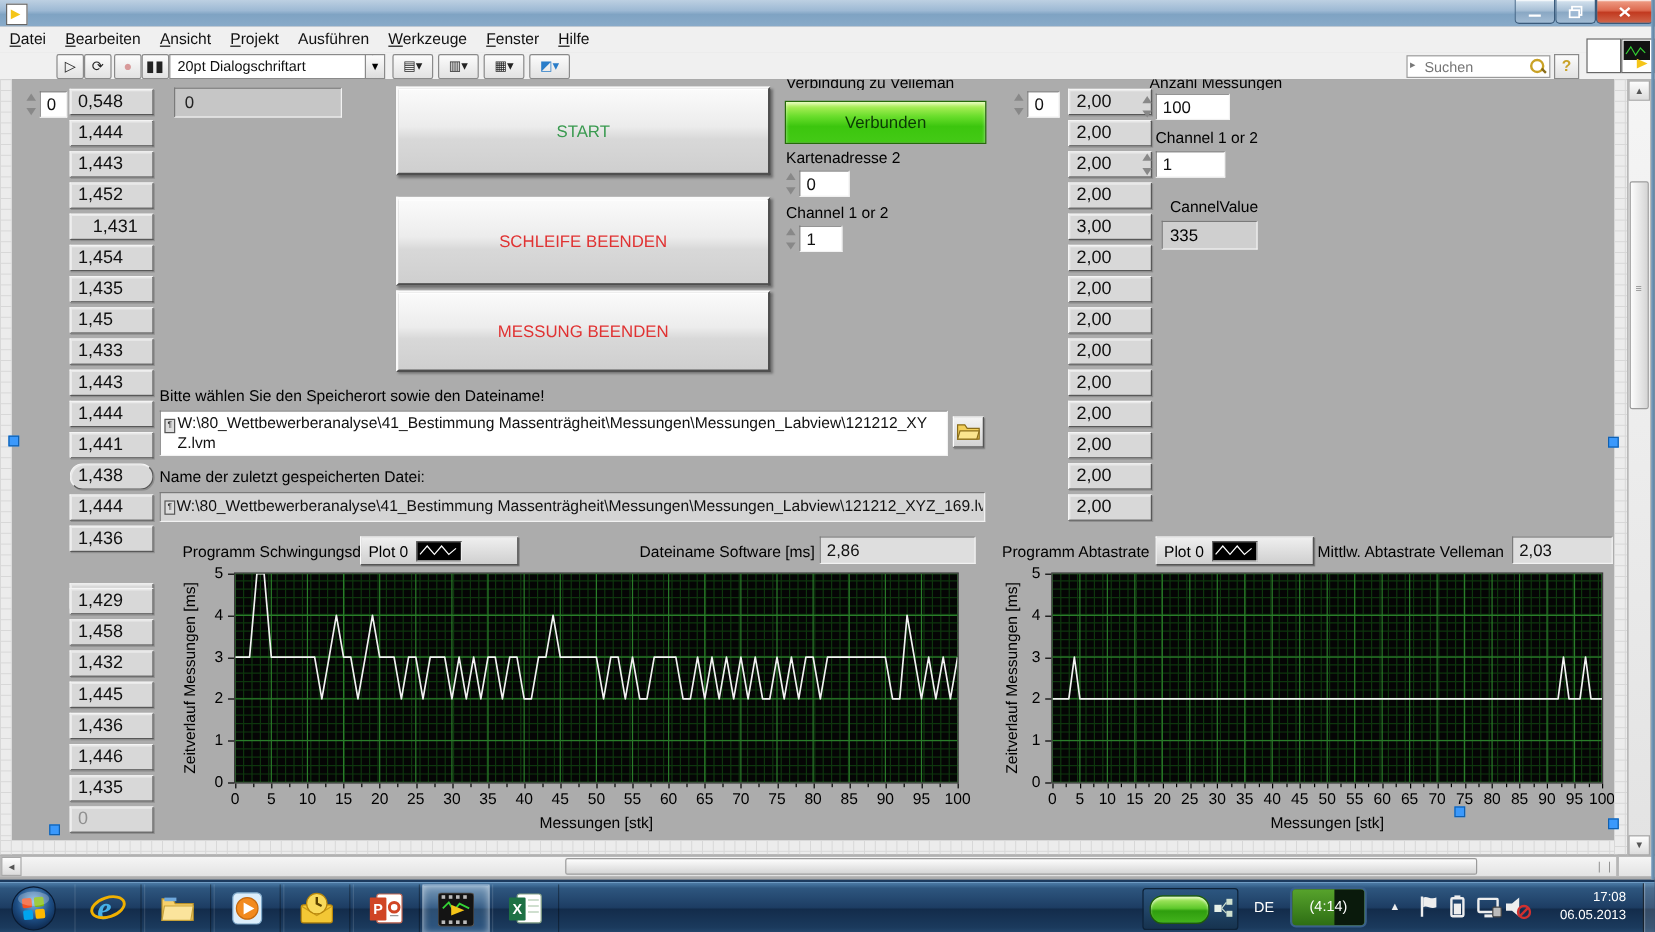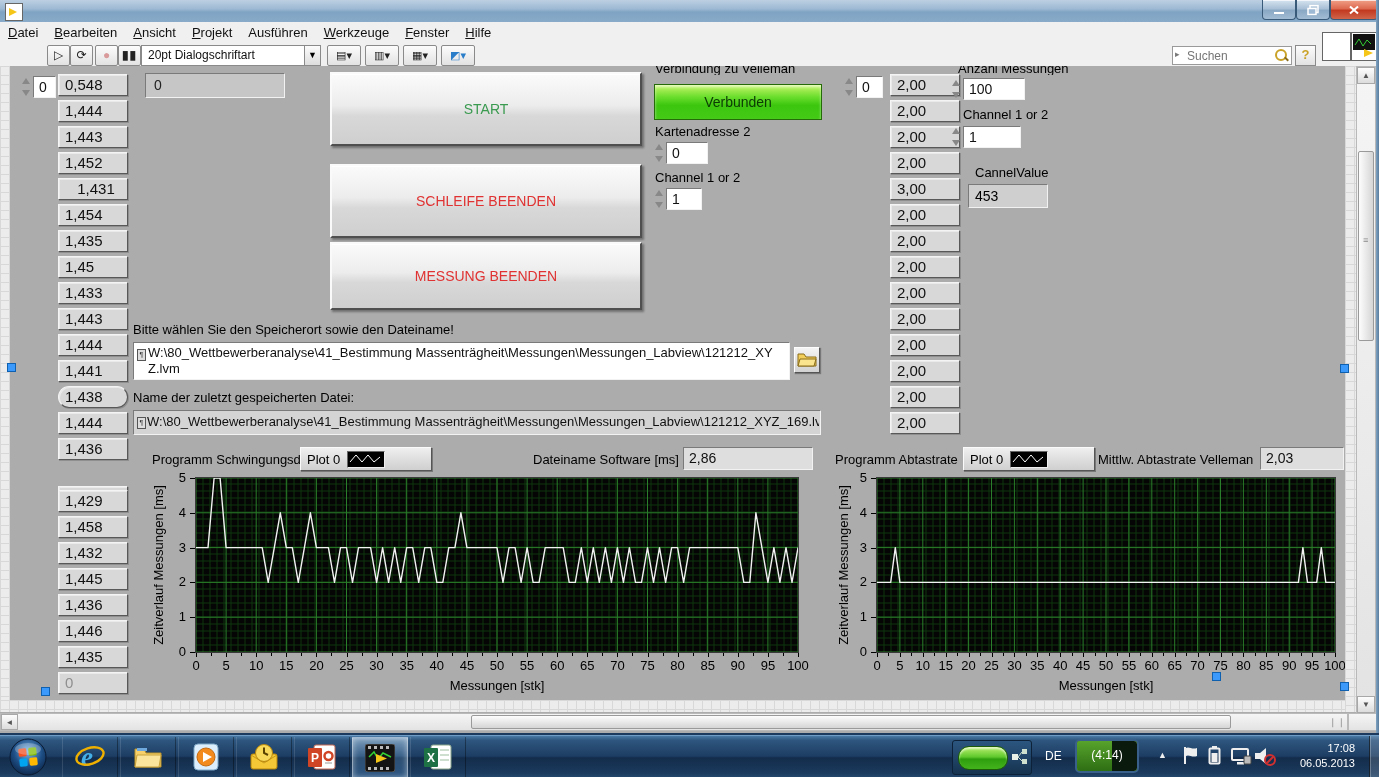--- a/index.html
+++ b/index.html
@@ -212,21 +212,21 @@
 
     <div class="cliplbl abs" style="left:958px;top:0;width:140px;">
         <span>Anzahl Messungen</span>
       </div>
     <div class="spin" style="left:950px;top:12px;"></div>
     <div class="spinval" style="left:963px;top:12px;width:62px;">100</div>
     <div class="lbl" style="left:963px;top:41px;">Channel 1 or 2</div>
     <div class="spin" style="left:950px;top:60px;"></div>
     <div class="spinval" style="left:963px;top:60px;width:58px;">1</div>
     <div class="lbl" style="left:975px;top:99px;">CannelValue</div>
-    <div class="recessed abs" style="left:968px;top:118px;width:80px;height:24px;font-size:14px;line-height:22px;padding-left:6px;background:#cfcfcf;">453</div>
+    <div class="recessed abs" style="left:968px;top:118px;width:80px;height:24px;font-size:14px;line-height:22px;padding-left:6px;background:#cfcfcf;">335</div>
 
     <div class="lbl" style="left:133px;top:256px;">Bitte wählen Sie den Speicherort sowie den Dateiname!</div>
     <div class="whitefield abs" style="left:133px;top:276px;width:657px;height:38px;">
       <span class="pathglyph">¶</span>
       <div style="position:absolute;left:14px;top:2px;width:630px;font-size:13px;line-height:16px;color:#111;word-break:break-all;">W:\80_Wettbewerberanalyse\41_Bestimmung Massenträgheit\Messungen\Messungen_Labview\121212_XYZ.lvm</div>
     </div>
     <div class="folderbtn" style="left:794px;top:281px;">
       <svg width="20" height="16" style="position:absolute;left:2px;top:4px;">
           <path d="M1,3 L1,14 L19,14 L19,5 L9,5 L7,2 L1,2 Z" fill="#f2cf5a" stroke="#8a6d1a"></path>
           <path d="M3,7 L19,7 L17,14 L1,14 Z" fill="#fae48e" stroke="#8a6d1a"></path>

